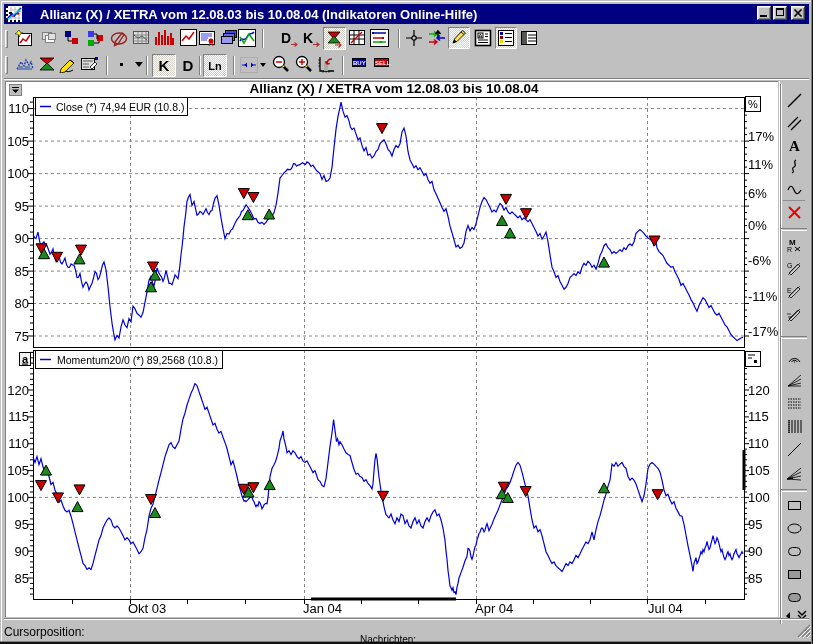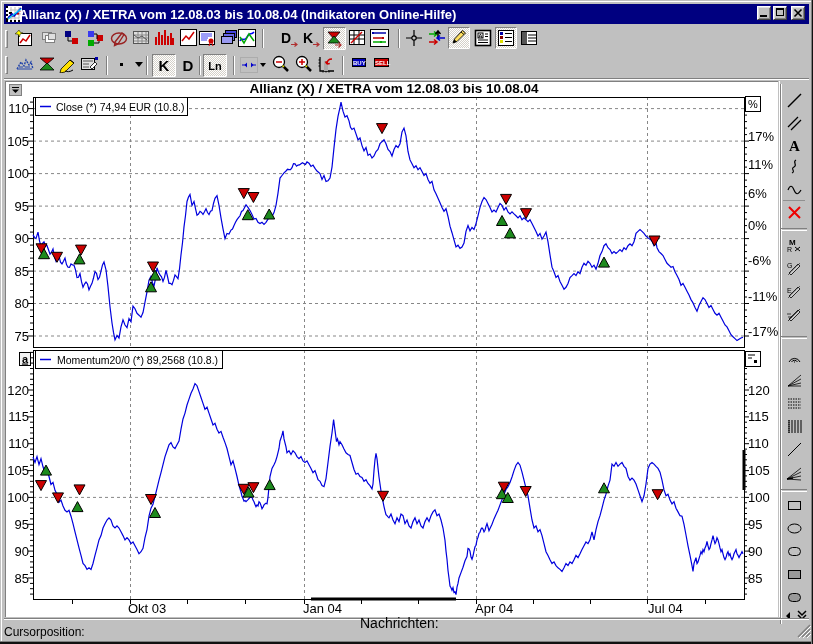--- a/index.html
+++ b/index.html
@@ -22,21 +22,21 @@
 <div style="position:absolute;left:4px;top:4px;width:805px;height:20px;background:#000080"></div>
 <svg style="position:absolute;left:6px;top:6px" width="16" height="16" viewBox="0 0 16 16">
 <rect width="16" height="16" fill="#fff"></rect>
 <path d="M1 0v16M0 15h16" stroke="#000" stroke-width="2" stroke-dasharray="2,2"></path>
 <path d="M4 4h11M4 8h11M4 12h11M5 1v13M9 1v13M13 1v13" stroke="#bbb" stroke-width="1"></path>
 <path d="M3 7h3" stroke="#000" stroke-width="2"></path>
 <polyline points="2,13 5,9 7,11 10,7 12,8 14,5" fill="none" stroke="#c00" stroke-width="1.6" stroke-dasharray="3,1.5"></polyline>
 <polyline points="2,12 6,8 8,10 15,2" fill="none" stroke="#00c" stroke-width="1.6"></polyline>
 <path d="M2 13L15 3" stroke="#0cf" stroke-width="1.4"></path>
 </svg>
-<div style="position:absolute;left:19px;top:7px;color:#fff;font:bold 13px 'Liberation Sans',sans-serif;white-space:nowrap">Allianz (X) / XETRA vom 12.08.03 bis 10.08.04 (Indikatoren Online-Hilfe)</div>
+<div style="position:absolute;left:40px;top:7px;color:#fff;font:bold 13px 'Liberation Sans',sans-serif;white-space:nowrap">Allianz (X) / XETRA vom 12.08.03 bis 10.08.04 (Indikatoren Online-Hilfe)</div>
 <div class="btn" style="left:757px;top:6px;width:14px;height:14px"></div>
 <div style="position:absolute;left:760px;top:15px;width:7px;height:2px;background:#000"></div>
 <div class="btn" style="left:773px;top:6px;width:14px;height:14px"></div>
 <div style="position:absolute;left:776px;top:8px;width:8px;height:8px;border:1px solid #000;border-top-width:2px"></div>
 <div class="btn" style="left:791px;top:6px;width:14px;height:14px"></div>
 <svg style="position:absolute;left:793px;top:8px" width="10" height="10" viewBox="0 0 10 10">
     <path d="M1.5 1.5l7 7M8.5 1.5l-7 7" stroke="#000" stroke-width="1.6"></path>
   </svg>
 
 <div style="position:absolute;left:5px;top:30px;width:3px;height:18px;border-left:1px solid #fff;border-top:1px solid #fff;border-right:1px solid #808080;border-bottom:1px solid #808080"></div>
@@ -469,17 +469,17 @@
 <path d="M748 355h7M748 358h4" stroke="#000" stroke-width="1"></path>
 <rect x="754" y="360" width="3" height="3" fill="#000"></rect>
 </svg>
 
 <div style="position:absolute;left:4px;top:618px;width:805px;height:1px;background:#808080"></div>
 <div style="position:absolute;left:4px;top:619px;width:805px;height:1px;background:#fff"></div>
 <div style="position:absolute;left:4px;top:625px;font-size:12px">Cursorposition:</div>
 <div class="fld" style="left:79px;width:78px">n/a</div>
 <div class="fld" style="left:161px;width:115px">n/a</div>
 <div class="fld" style="left:279px;width:76px">n/a</div>
-<div style="position:absolute;left:360px;top:615px;font-size:14px">Nachrichten:</div>
+<div style="position:absolute;left:360px;top:634px;font-size:10px">Nachrichten:</div>
 <div class="fld" style="left:419px;width:376px"></div>
 <svg style="position:absolute;left:797px;top:624px" width="14" height="14" viewBox="0 0 14 14">
 <path d="M13 1L1 13M13 5L5 13M13 9L9 13" stroke="#808080" stroke-width="1.5"></path>
 <path d="M14 2L2 14M14 6L6 14M14 10L10 14" stroke="#fff" stroke-width="1"></path>
 </svg>
 </body></html>

